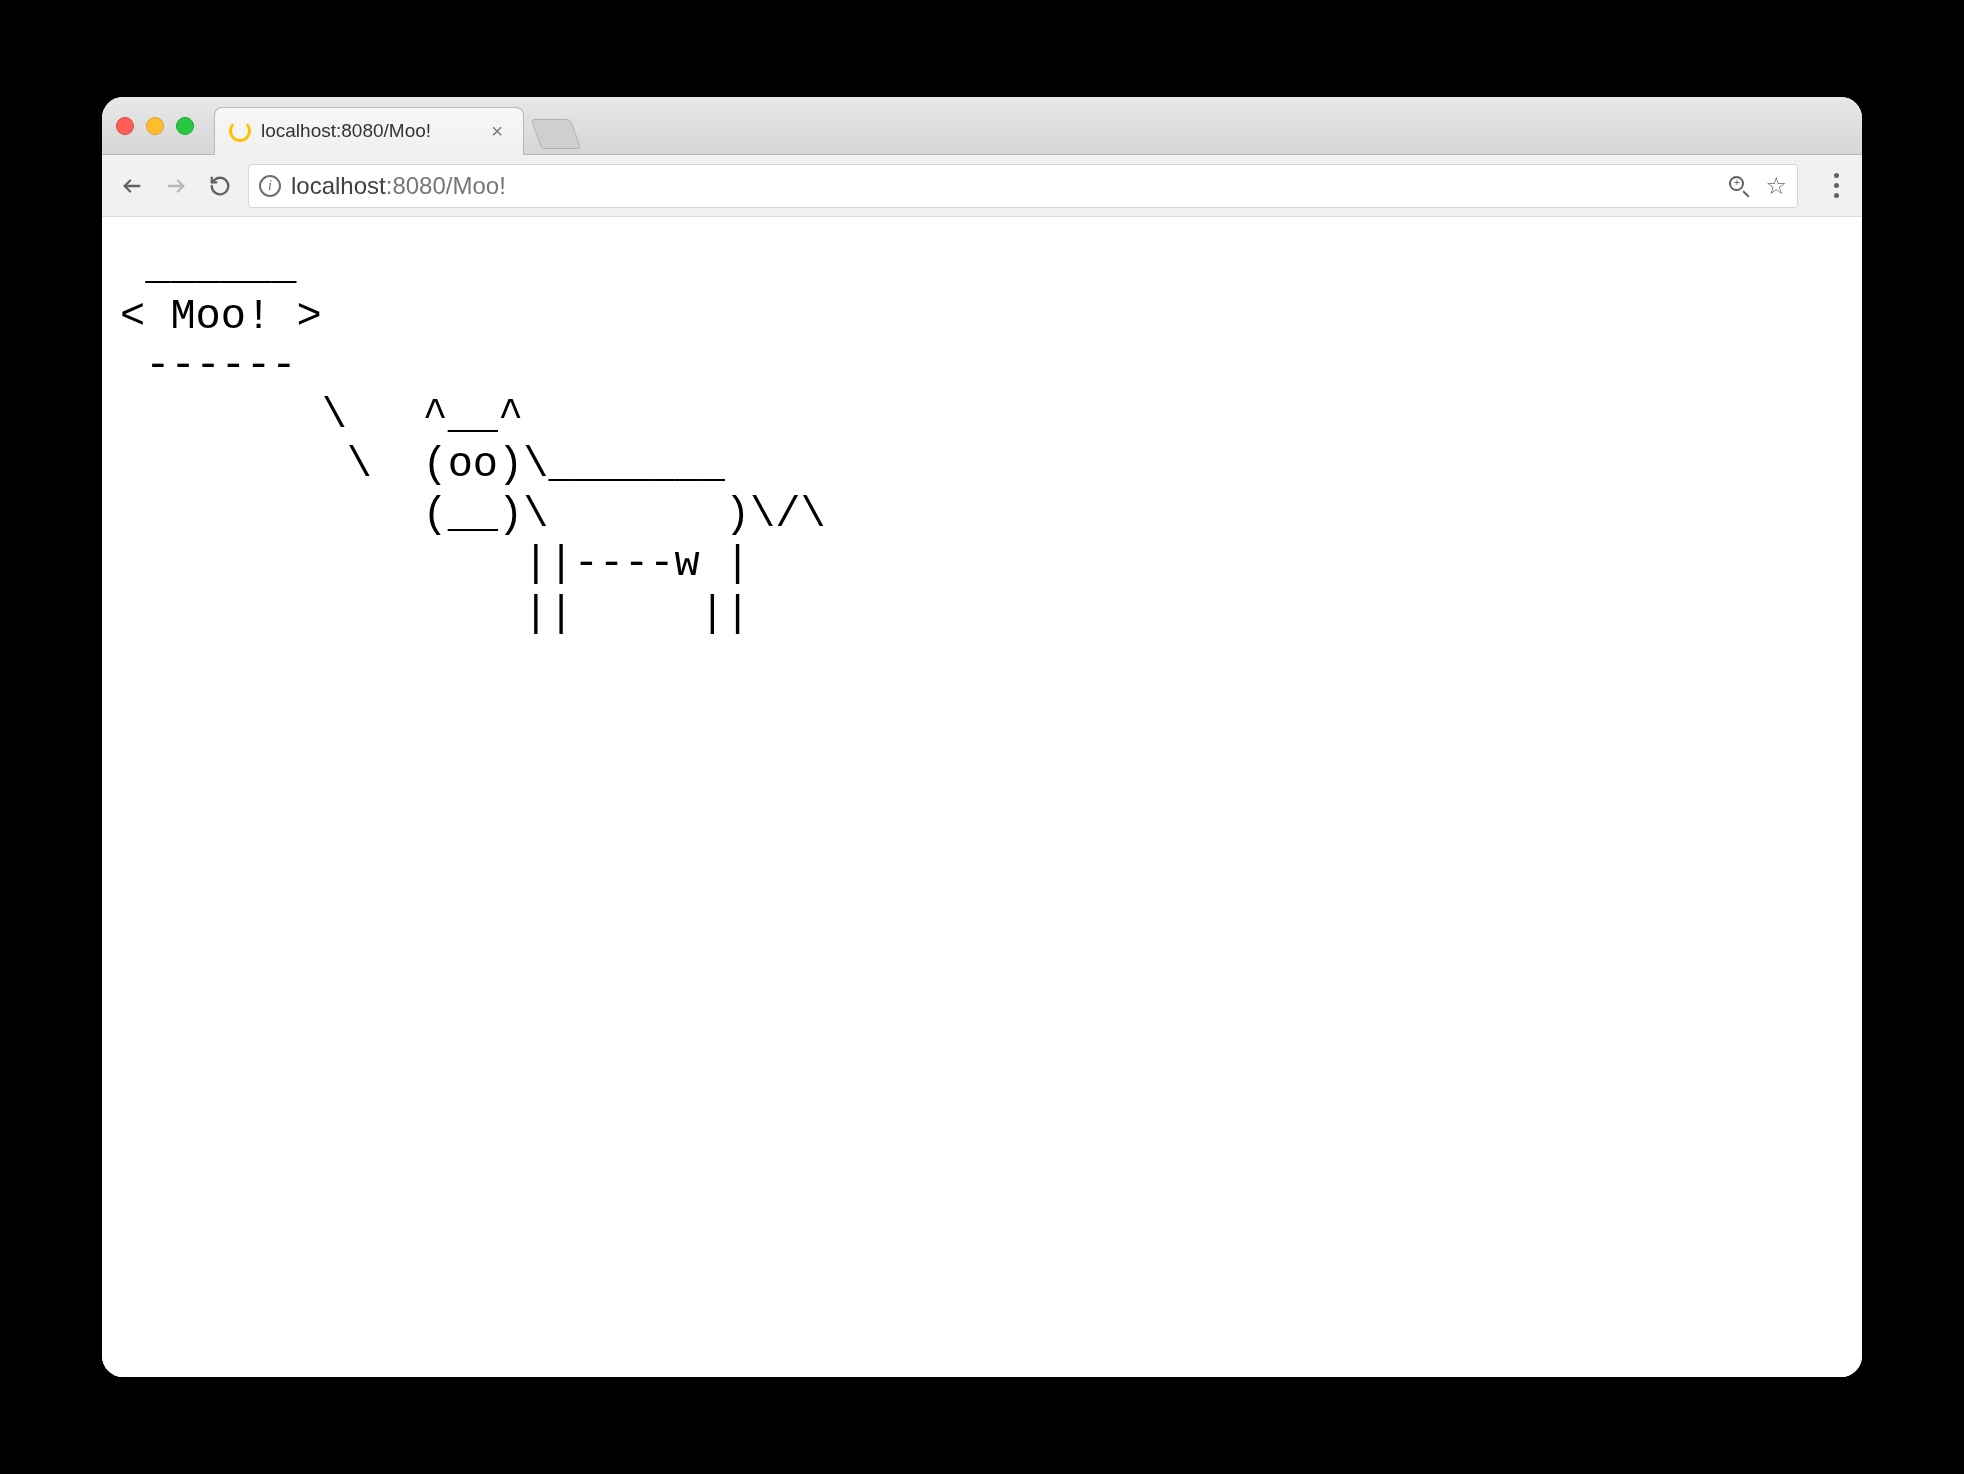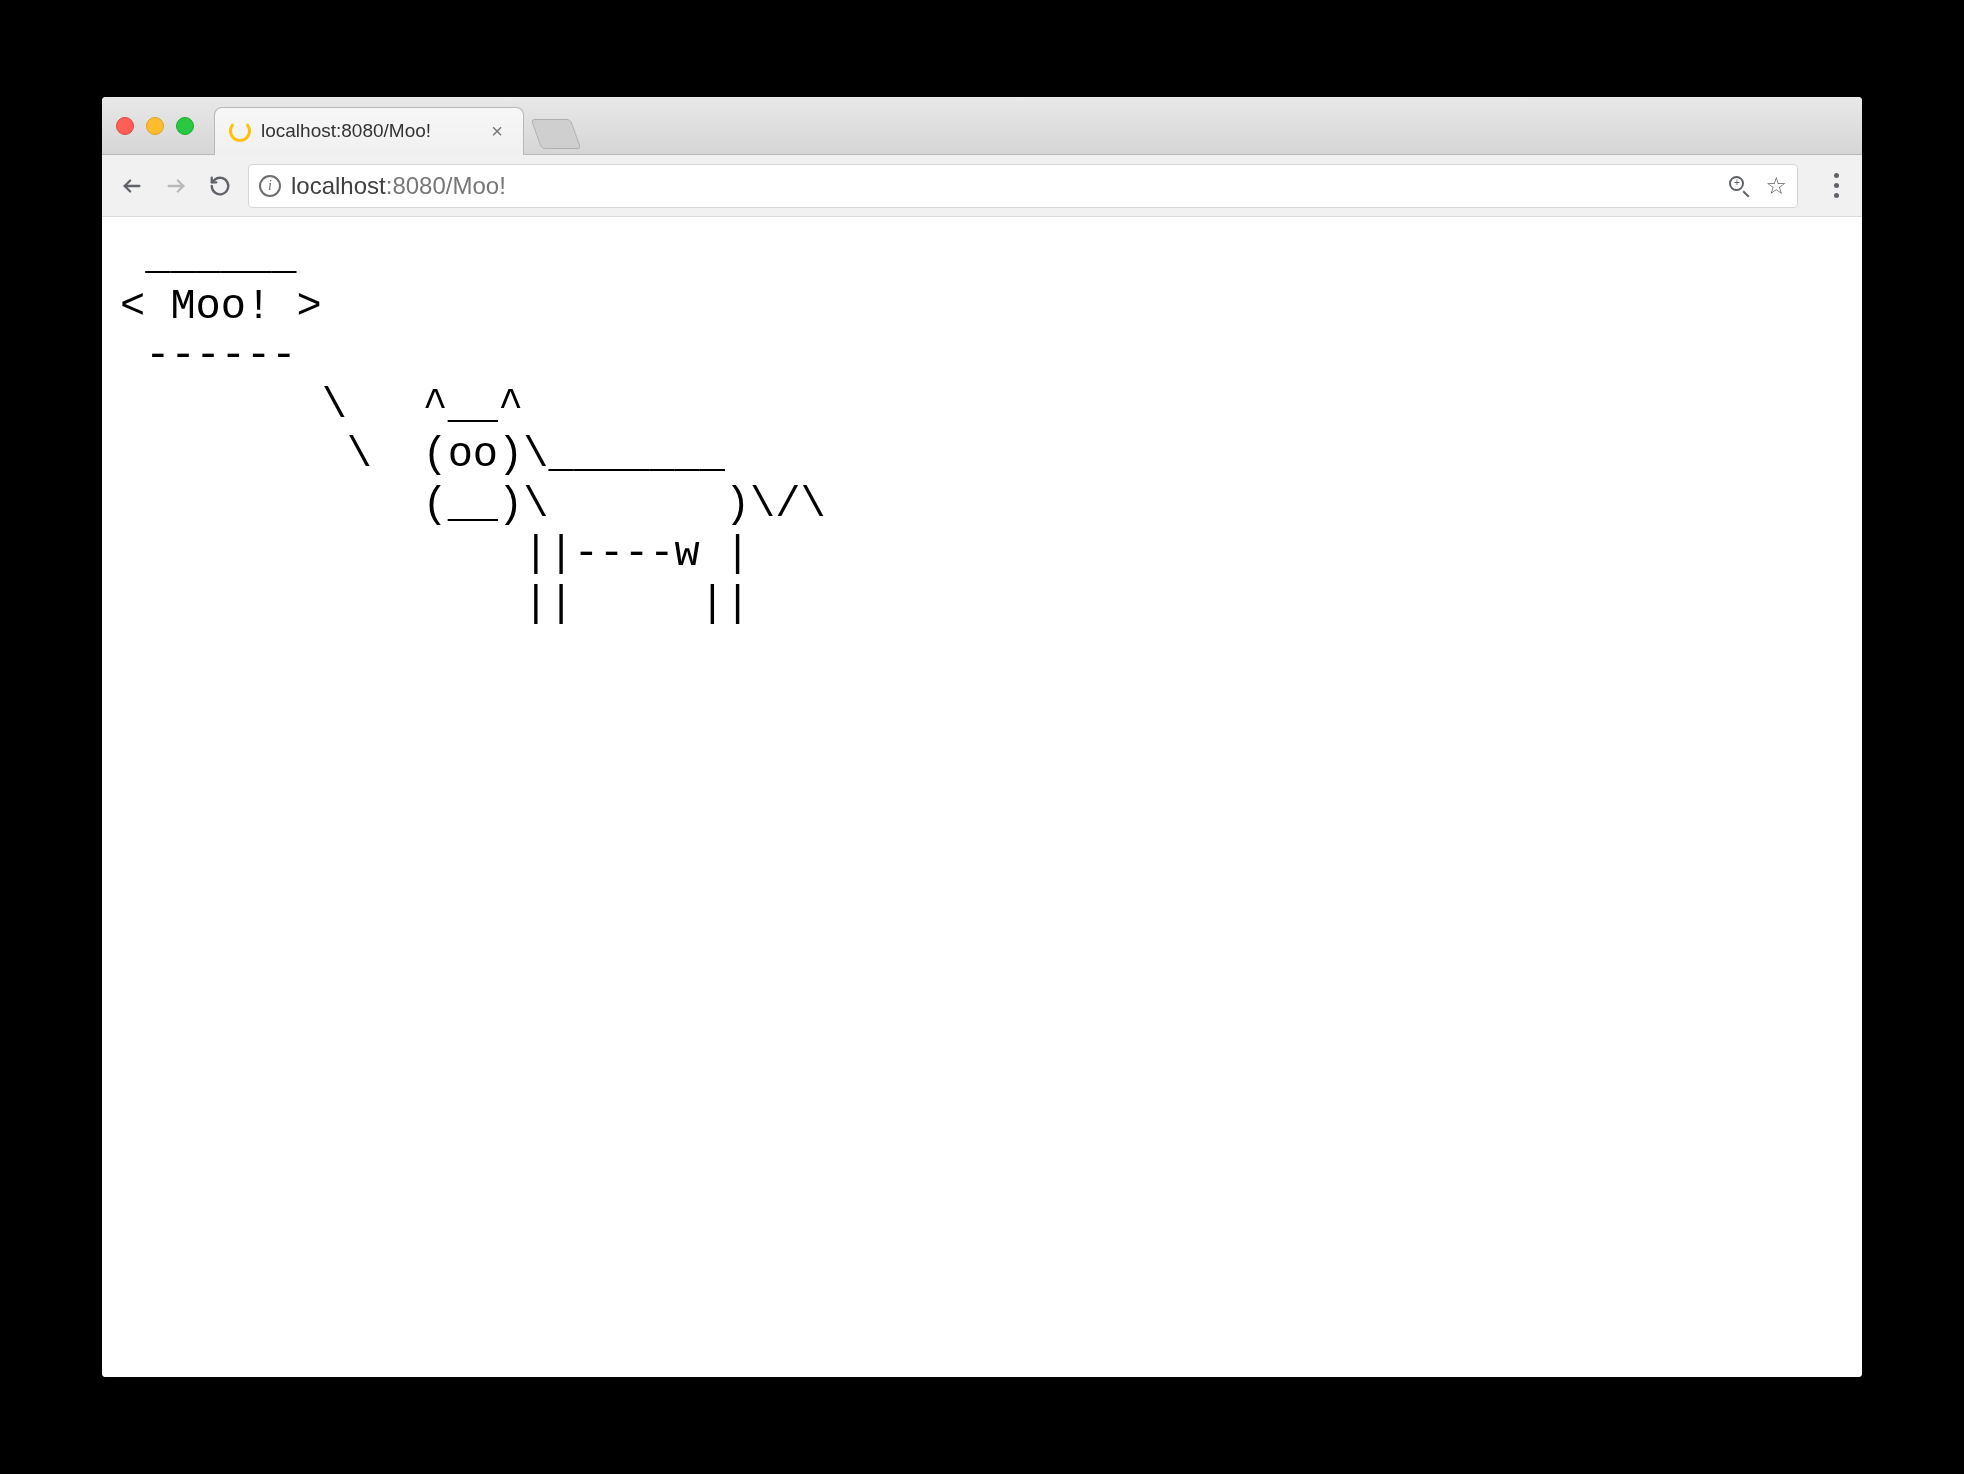--- a/index.html
+++ b/index.html
@@ -13,21 +13,21 @@
       height: 1474px;
       font-family: -apple-system, BlinkMacSystemFont, "Segoe UI", sans-serif;
       display: flex;
       align-items: center;
       justify-content: center;
     }
     .browser-window {
       width: 1760px;
       height: 1280px;
       background: #fff;
-      border-radius: 4px;
+      border-radius: 21px;
       box-shadow: 0 30px 80px rgba(0,0,0,0.5);
       overflow: hidden;
       display: flex;
       flex-direction: column;
     }
     .titlebar {
       height: 58px;
       background: linear-gradient(#e8e8e8, #d6d6d6);
       border-bottom: 1px solid #b8b8b8;
       display: flex;
@@ -188,21 +188,21 @@
     }
     .menu-btn span {
       width: 5px;
       height: 5px;
       background: #5f6368;
       border-radius: 50%;
     }
     .viewport {
       flex: 1;
       background: #fff;
-      padding: 16px 18px;
+      padding: 26px 18px;
       overflow: auto;
     }
     pre.cowsay {
       font-family: "Courier New", Courier, monospace;
       font-size: 42px;
       line-height: 1.18;
       white-space: pre;
       color: #000;
     }
   </style>

